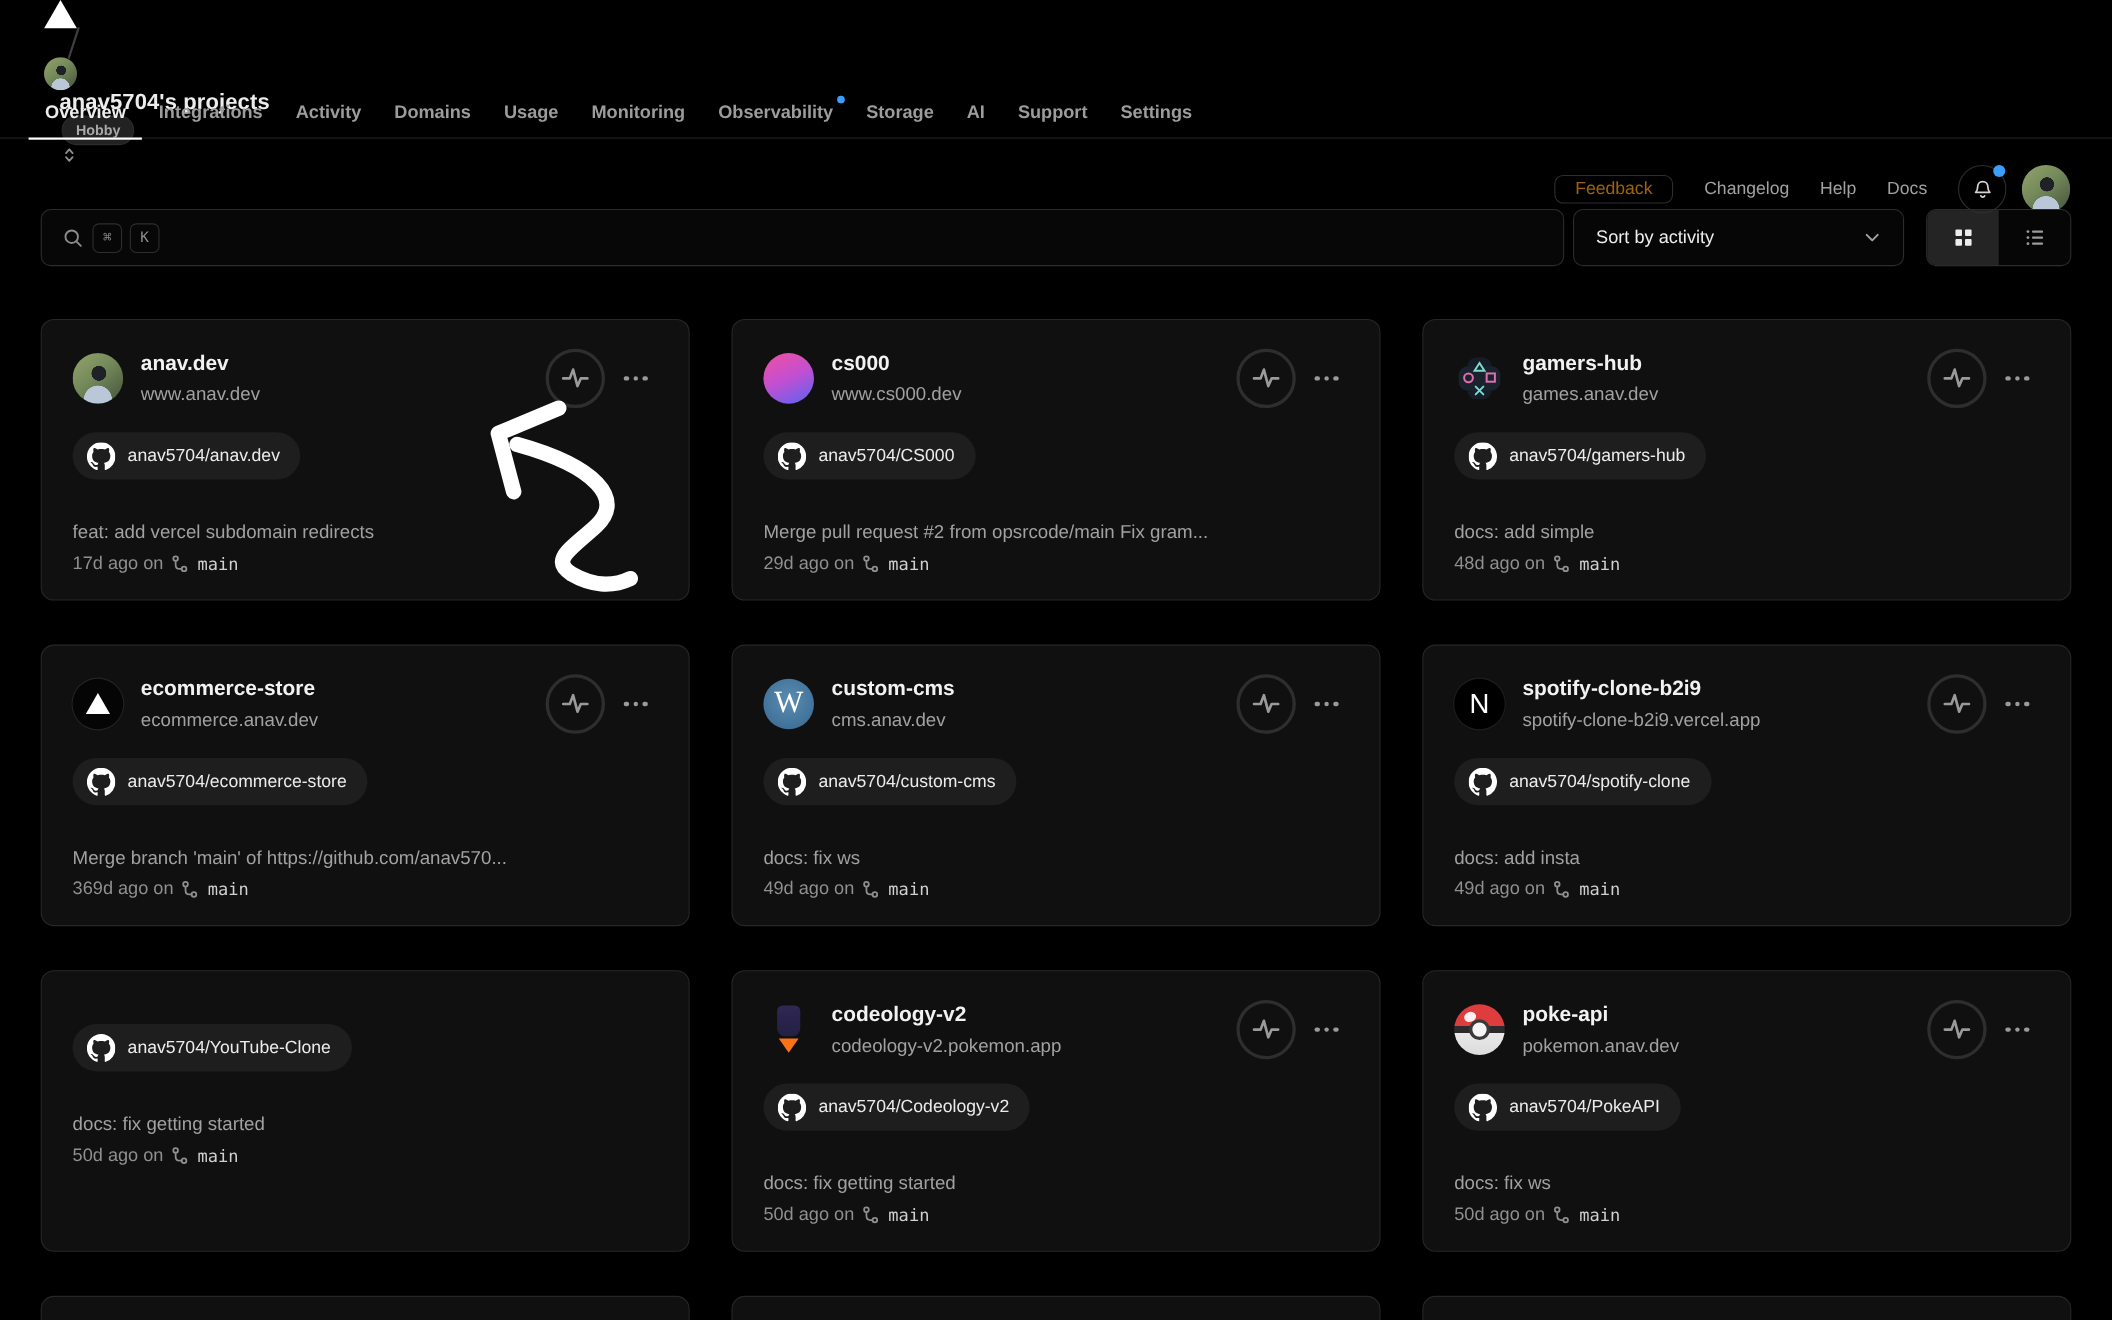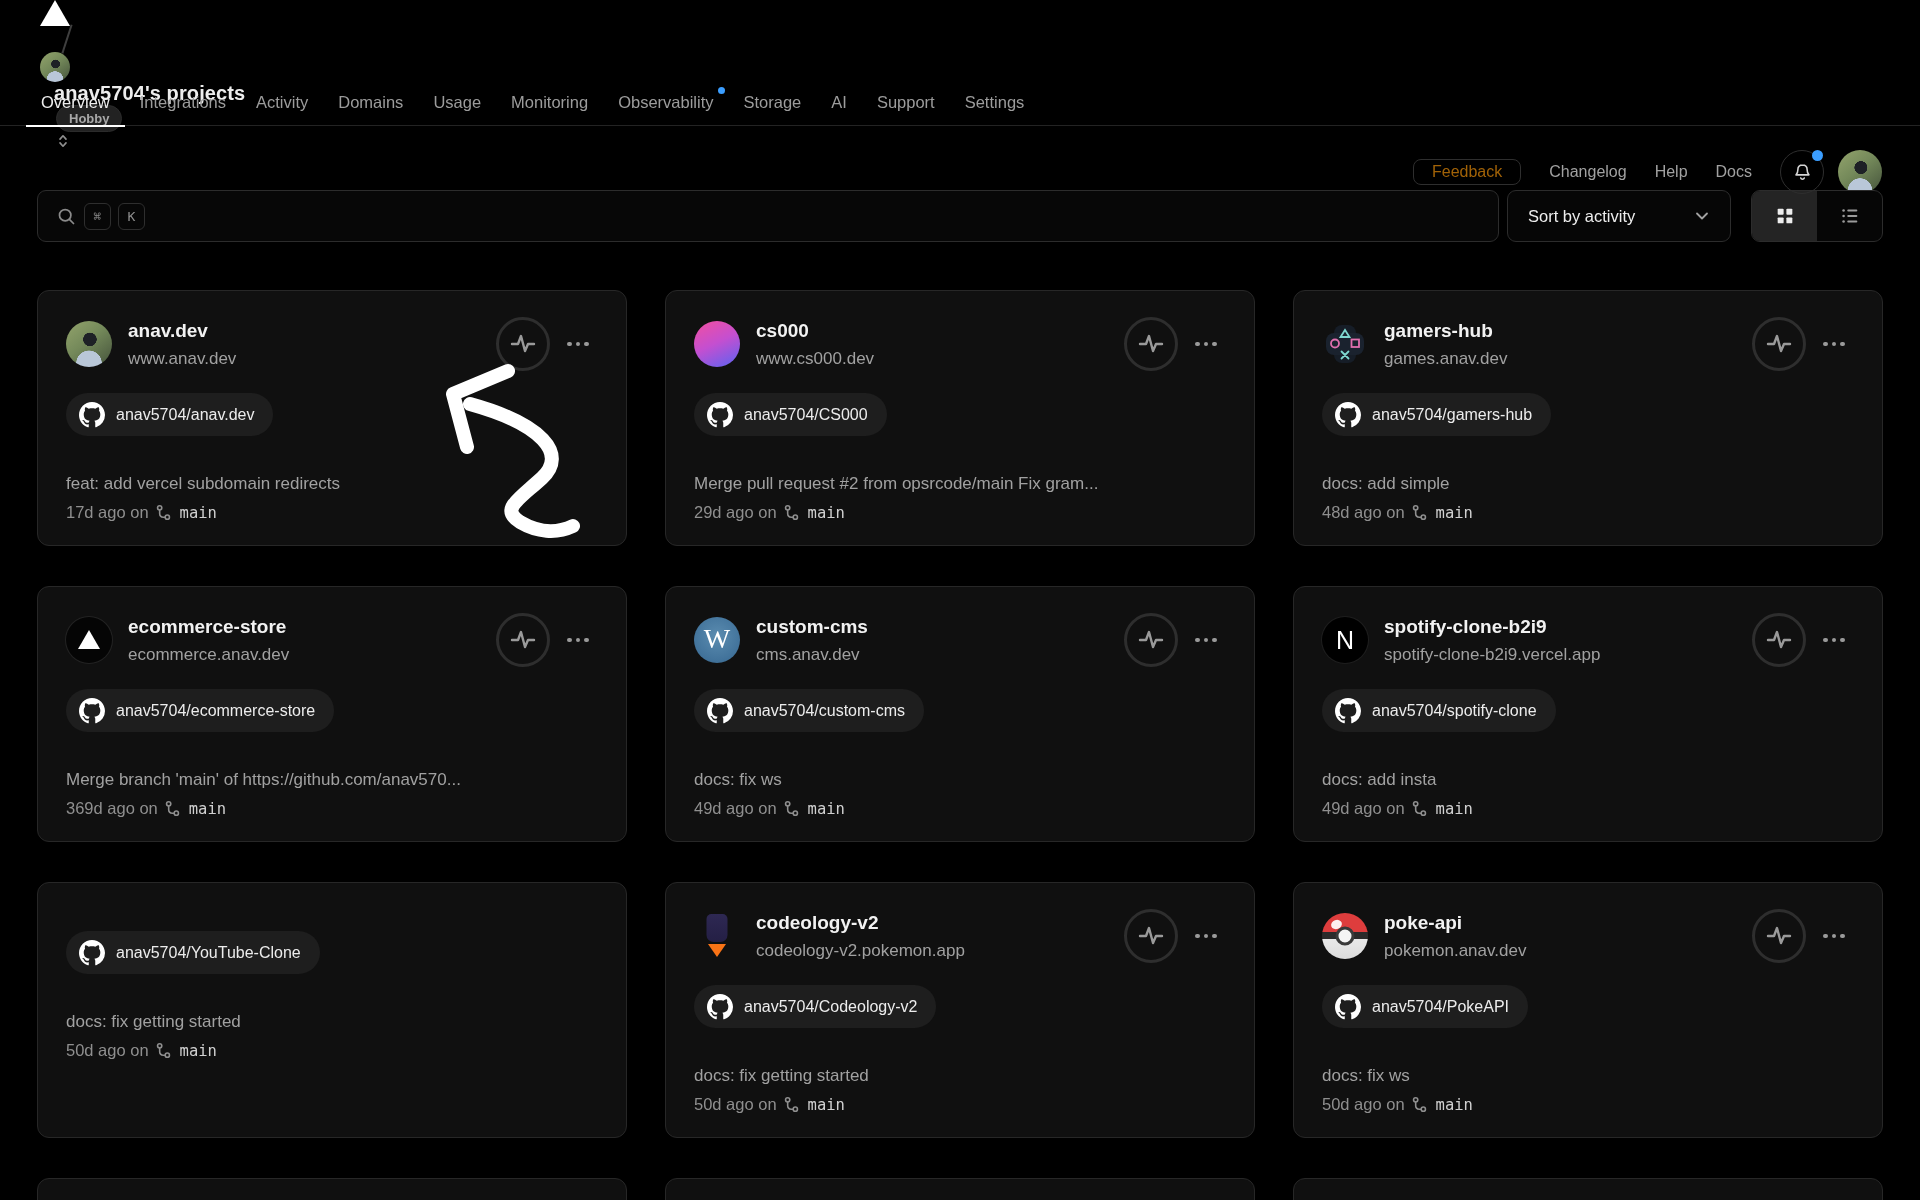--- a/index.html
+++ b/index.html
@@ -21,33 +21,33 @@
   .plan-badge { margin-left:16px; background:#222; color:#a8a8a8; font-size:13px; font-weight:600; padding:5px 12px; border-radius:999px; border:1px solid #2b2b2b; }
   .updown { margin-left:14px; cursor:pointer; display:flex; align-items:center; }
   .hdr-right { margin-left:auto; display:flex; align-items:center; }
   .feedback-btn { height:26px; padding:0 18px; border:1px solid #2e2e2e; border-radius:8px; background:transparent; color:#a16207; font-size:16px; font-family:inherit; cursor:pointer; }
   .hdr-link { color:#a1a1a1; font-size:16px; margin-left:28px; cursor:pointer; text-decoration:none; }
   .bell-btn { position:relative; width:44px; height:44px; border-radius:50%; border:1px solid #2e2e2e; background:transparent; margin-left:28px; cursor:pointer; display:flex; align-items:center; justify-content:center; }
   .bell-dot { position:absolute; top:-1px; right:0px; width:11px; height:11px; border-radius:50%; background:#3b9eff; }
   .user-av { width:44px; height:44px; margin-left:14px; cursor:pointer; }
 
   
-  .tab-bar { display:flex; align-items:center; height:46px; padding:0 26px; border-bottom:1px solid #232323; position:relative; }
+  .tab-bar { display:flex; align-items:center; height:46px; padding:0 26px; border-bottom:1px solid #232323; position:relative;font-weight:bold; }
   .tab { position:relative; font-size:16.5px; color:#9c9c9c; padding:0 15px; height:46px; display:flex; align-items:center; cursor:pointer; white-space:nowrap; }
   .tab.active { color:#ededed; }
   .tab.active::after { content:""; position:absolute; left:0; right:0; bottom:-1px; height:2px; background:#fff; }
   .tab-dot { position:absolute; top:7px; right:4px; width:7px; height:7px; border-radius:50%; background:#3b9eff; }
 
   
   .toolbar { display:flex; align-items:center; margin:64px 37px 0 37px; height:52px; }
   .search-box { flex:1; height:52px; display:flex; align-items:center; background:#070707; border:1px solid #2c2c2c; border-radius:9px; padding:0 12px 0 18px; }
   .search-box input { flex:1; background:transparent; border:none; outline:none; color:#ededed; font-size:17px; font-family:inherit; margin-left:12px; }
   .search-box input::placeholder { color:#8a8a8a; }
   .kbd { width:27px; height:27px; border:1px solid #2e2e2e; border-radius:6px; color:#8f8f8f; font-size:13px; display:flex; align-items:center; justify-content:center; margin-left:7px; font-family:"DejaVu Sans Mono", monospace; }
-  .sort-btn { width:224px; height:52px; margin-left:8px; background:#060606; border:1px solid #2c2c2c; border-radius:9px; color:#ededed; font-size:16.5px; font-family:inherit; display:flex; align-items:center; padding:0 18px 0 20px; cursor:pointer; }
+  .sort-btn { width:301px; height:52px; margin-left:8px; background:#060606; border:1px solid #2c2c2c; border-radius:9px; color:#ededed; font-size:16.5px; font-family:inherit; display:flex; align-items:center; padding:0 18px 0 20px; cursor:pointer; }
   .sort-btn .chev { margin-left:auto; }
   .view-toggle { width:132px; height:52px; margin-left:20px; border:1px solid #2c2c2c; border-radius:9px; display:flex; overflow:hidden; background:#060606; }
   .vt-seg { flex:1; display:flex; align-items:center; justify-content:center; cursor:pointer; }
   .vt-seg.active { background:#242424; }
   .add-new-btn { width:193px; height:52px; margin-left:16px; background:#fff; color:#0a0a0a; border:none; border-radius:9px; font-size:16.5px; font-weight:500; font-family:inherit; display:flex; align-items:center; justify-content:center; gap:14px; cursor:pointer; }
 
   
   .grid { display:grid; grid-template-columns:repeat(3,1fr); gap:40px 38px; margin:48px 37px 0 37px; }
   .card { height:256px; background:#101010; border:1px solid #272727; border-radius:12px; padding:26px 28px; cursor:pointer; overflow:hidden; }
   .card.stub { height:256px; }

